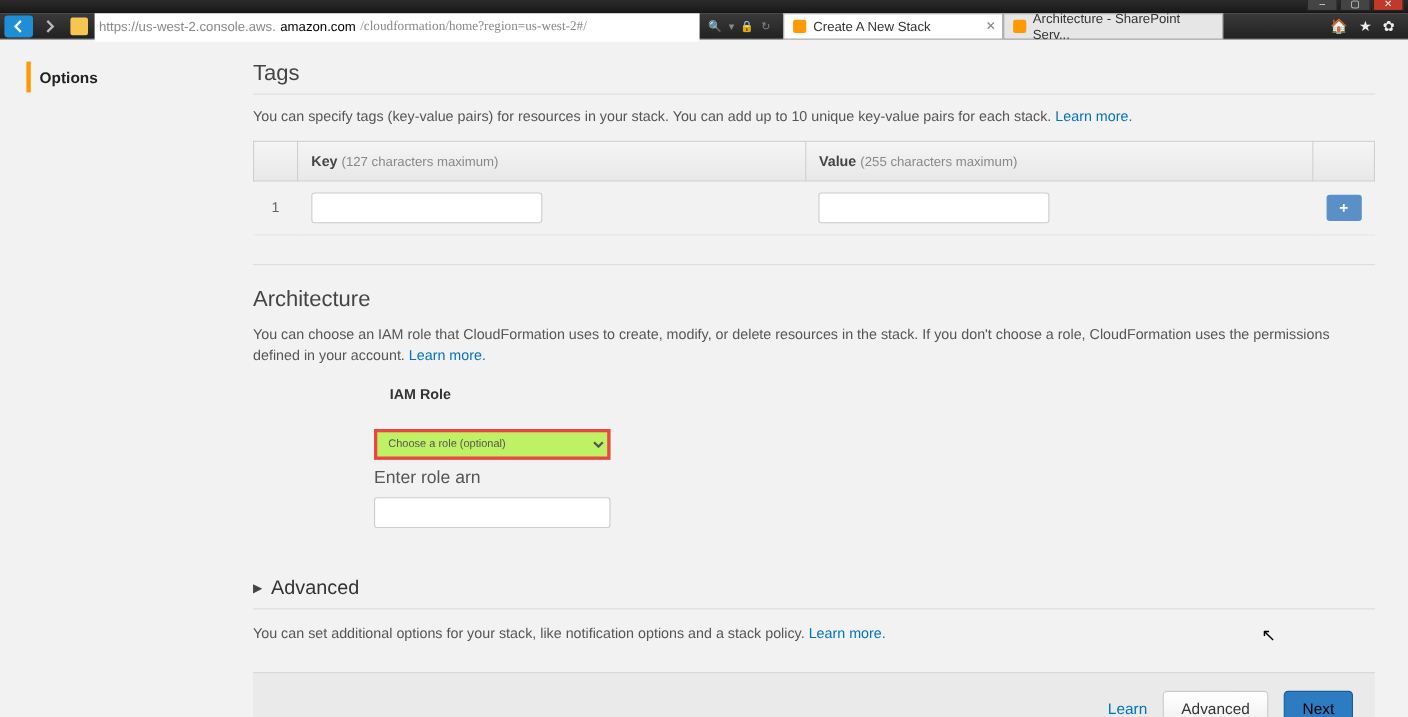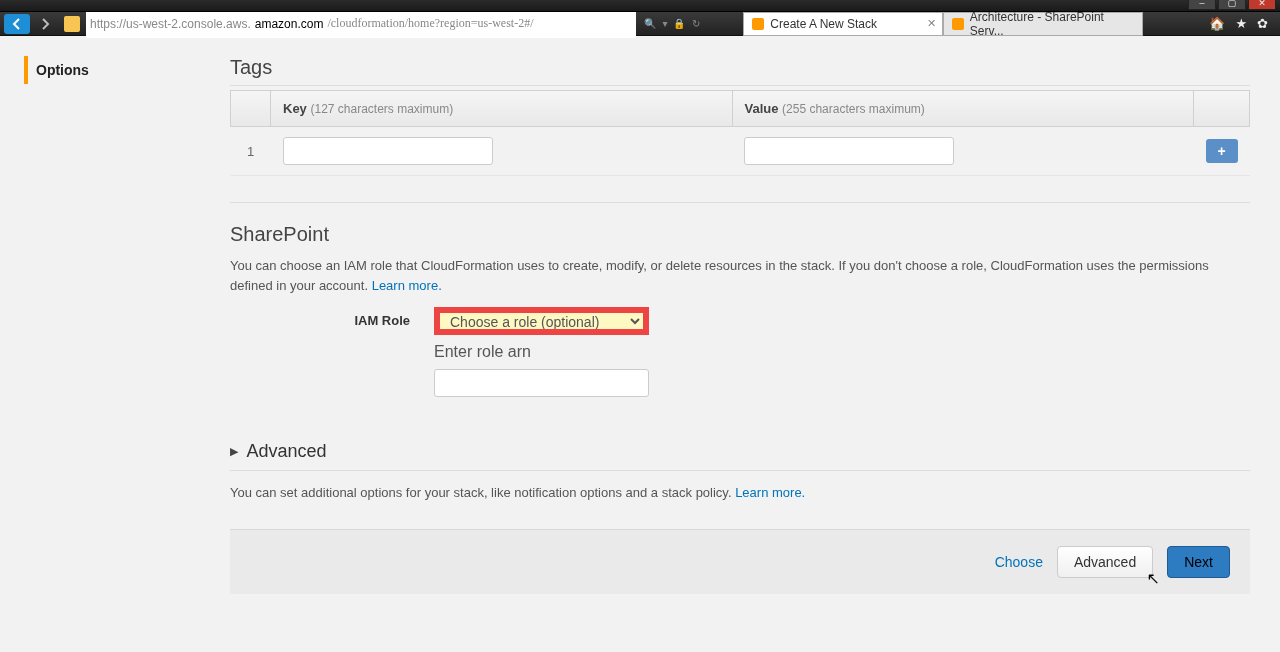--- a/index.html
+++ b/index.html
@@ -15,21 +15,21 @@
   .nav-btn { width: 26px; height: 20px; border-radius: 3px; display:flex; align-items:center; justify-content:center; color:#fff; }
   .nav-back { background: #1e8fd6; }
   .nav-fwd { background: transparent; color:#bbb; }
   .url-box { flex:1; background: #fff; height: 28px; border-radius: 2px; display:flex; align-items:center; font-size: 12px; color:#555; padding:0 4px; gap:4px; max-width: 550px; }
   .url-pre { color:#888; }
   .url-domain { color:#000; }
   .url-suffix { color:#888;font-family:Liberation Serif, serif; }
   .search-ctrls { color:#888; font-size:10px; display:flex; gap:6px; padding:0 6px; }
   .tab-strip { display:flex; height: 24px; margin-left: 4px; }
   .tab { background: #e6e6e6; border:1px solid #aaa; display:flex; align-items:center; gap:6px; padding:0 8px; font-size:12px; color:#333; width:200px; position:relative; }
-  .tab.active { background:#fff;margin-left:31px; }
+  .tab.active { background:#fff; }
   .tab-icon { width:12px; height:12px; background:#f90; border-radius:2px; }
   .tab-close { position:absolute; right:6px; color:#888; font-size:11px; }
   .right-icons { margin-left:auto; display:flex; gap:10px; color:#eee; font-size:13px; padding-right:8px; }
   
   
   .page { display:flex; background:#f2f2f2; height: calc(100% - 36px - 12px); }
   .sidebar { width: 200px; padding: 20px 0 0 24px; }
   .sidebar-item { padding: 6px 0 6px 12px; font-size:14px; color:#444; cursor:pointer; }
   .sidebar-item.active { border-left: 4px solid #f90; padding-left:8px; font-weight:bold; color:#222; }
   
@@ -46,24 +46,24 @@
   .tags-table th .hint { font-weight:normal; color:#888; font-size:12px; }
   .tags-table td { padding: 10px 12px; border-bottom:1px solid #e5e5e5; }
   .tags-table td:first-child { width:40px; text-align:center; color:#666; }
   .tags-table td:last-child { width:50px; text-align:center; }
   .text-input { width: 210px; height: 28px; border:1px solid #ccc; border-radius:3px; padding:0 6px; font-size:13px; }
   .add-btn { background:#5b8fc7; color:#fff; width:32px; height:24px; border:none; border-radius:3px; font-weight:bold; font-size:14px; cursor:pointer; }
   
   .divider { border-top:1px solid #ddd; margin: 26px 0 20px 0; }
   
   
-  .form-row { display:flex; align-items:flex-start; gap: 24px; margin-left:110px; }
+  .form-row { display:flex; align-items:flex-start; gap: 24px; margin-left:110px;flex-direction:column; }
   .form-label { font-weight:bold; color:#333; padding-top:6px; width:70px; text-align:right; }
   .form-fields { display:flex; flex-direction:column; gap:8px; }
-  .select { width:215px; height:28px; border:6px solid #ef4444; background:#fef9c3; padding:0 6px; font-size:14px; color:#555; }
+  .select { width:215px; height:28px; border:3px solid #ef4444; background:#bef264; padding:0 6px; font-size:10px; color:#555; }
   .small-label { font-size:16px; color:#555; }
   
   
   .advanced-header { display:flex; align-items:center; gap:8px; font-size:18px; color:#333; cursor:pointer; border-bottom:1px solid #ddd; padding-bottom:8px; }
   .triangle { font-size:11px; color:#444; }
   
   
   .footer { background:#eaeaea; border-top:1px solid #d8d8d8; padding: 16px 20px; display:flex; justify-content:flex-end; gap:14px; align-items:center; margin-top:26px; }
   .btn-link { color:#0073bb; background:none; border:none; font-size:14px; cursor:pointer; }
   .btn { padding: 7px 16px; border-radius:4px; font-size:14px; cursor:pointer; border:1px solid #ccc; background:linear-gradient(#fff,#f0f0f0); color:#333; }
@@ -124,20 +124,23 @@
 </div>
 
 <div class="page">
   <div class="sidebar">
     <div class="sidebar-item active">Options</div>
   </div>
 
   <div class="main">
 
     <h2 class="section-title">Tags</h2>
+    <p class="section-desc">
+      <span>You can specify tags (key-value pairs) for resources in your stack. You can add up to 10 unique key-value pairs for each stack. </span><a href="#" class="link">Learn more.</a>
+    </p>
     <table class="tags-table">
       <thead>
         <tr>
           <th style="width:40px;"></th>
           <th><span>Key</span> <span class="hint">(127 characters maximum)</span></th>
           <th><span>Value</span> <span class="hint">(255 characters maximum)</span></th>
           <th style="width:50px;"></th>
         </tr>
       </thead>
       <tbody>
@@ -145,21 +148,21 @@
           <td>1</td>
           <td><input type="text" class="text-input" style=""></td>
           <td><input type="text" class="text-input" style=""></td>
           <td><button class="add-btn">+</button></td>
         </tr>
       </tbody>
     </table>
 
     <div class="divider"></div>
 
-    <h2 class="section-title noborder">SharePoint</h2>
+    <h2 class="section-title noborder">Architecture</h2>
     <p class="section-desc">
       <span>You can choose an IAM role that CloudFormation uses to create, modify, or delete resources in the stack. If you don't choose a role, CloudFormation uses the permissions defined in your account. </span><a href="#" class="link">Learn more.</a>
     </p>
     <div class="form-row">
       <div class="form-label">IAM Role</div>
       <div class="form-fields">
         <select class="select">
           <option>Choose a role (optional)</option>
         </select>
         <div class="small-label">Enter role arn</div>
@@ -171,20 +174,20 @@
 
     <div class="advanced-header">
       <span class="triangle">▶</span>
       <span>Advanced</span>
     </div>
     <p class="section-desc" style="margin-top:12px;">
       <span>You can set additional options for your stack, like notification options and a stack policy. </span><a href="#" class="link">Learn more.</a>
     </p>
 
     <div class="footer">
-      <button class="btn-link">Choose</button>
+      <button class="btn-link">Learn</button>
       <button class="btn">Advanced</button>
       <button class="btn btn-primary">Next</button>
     </div>
   </div>
 </div>
 
 <div class="cursor">↖</div>
 
 </body></html>

